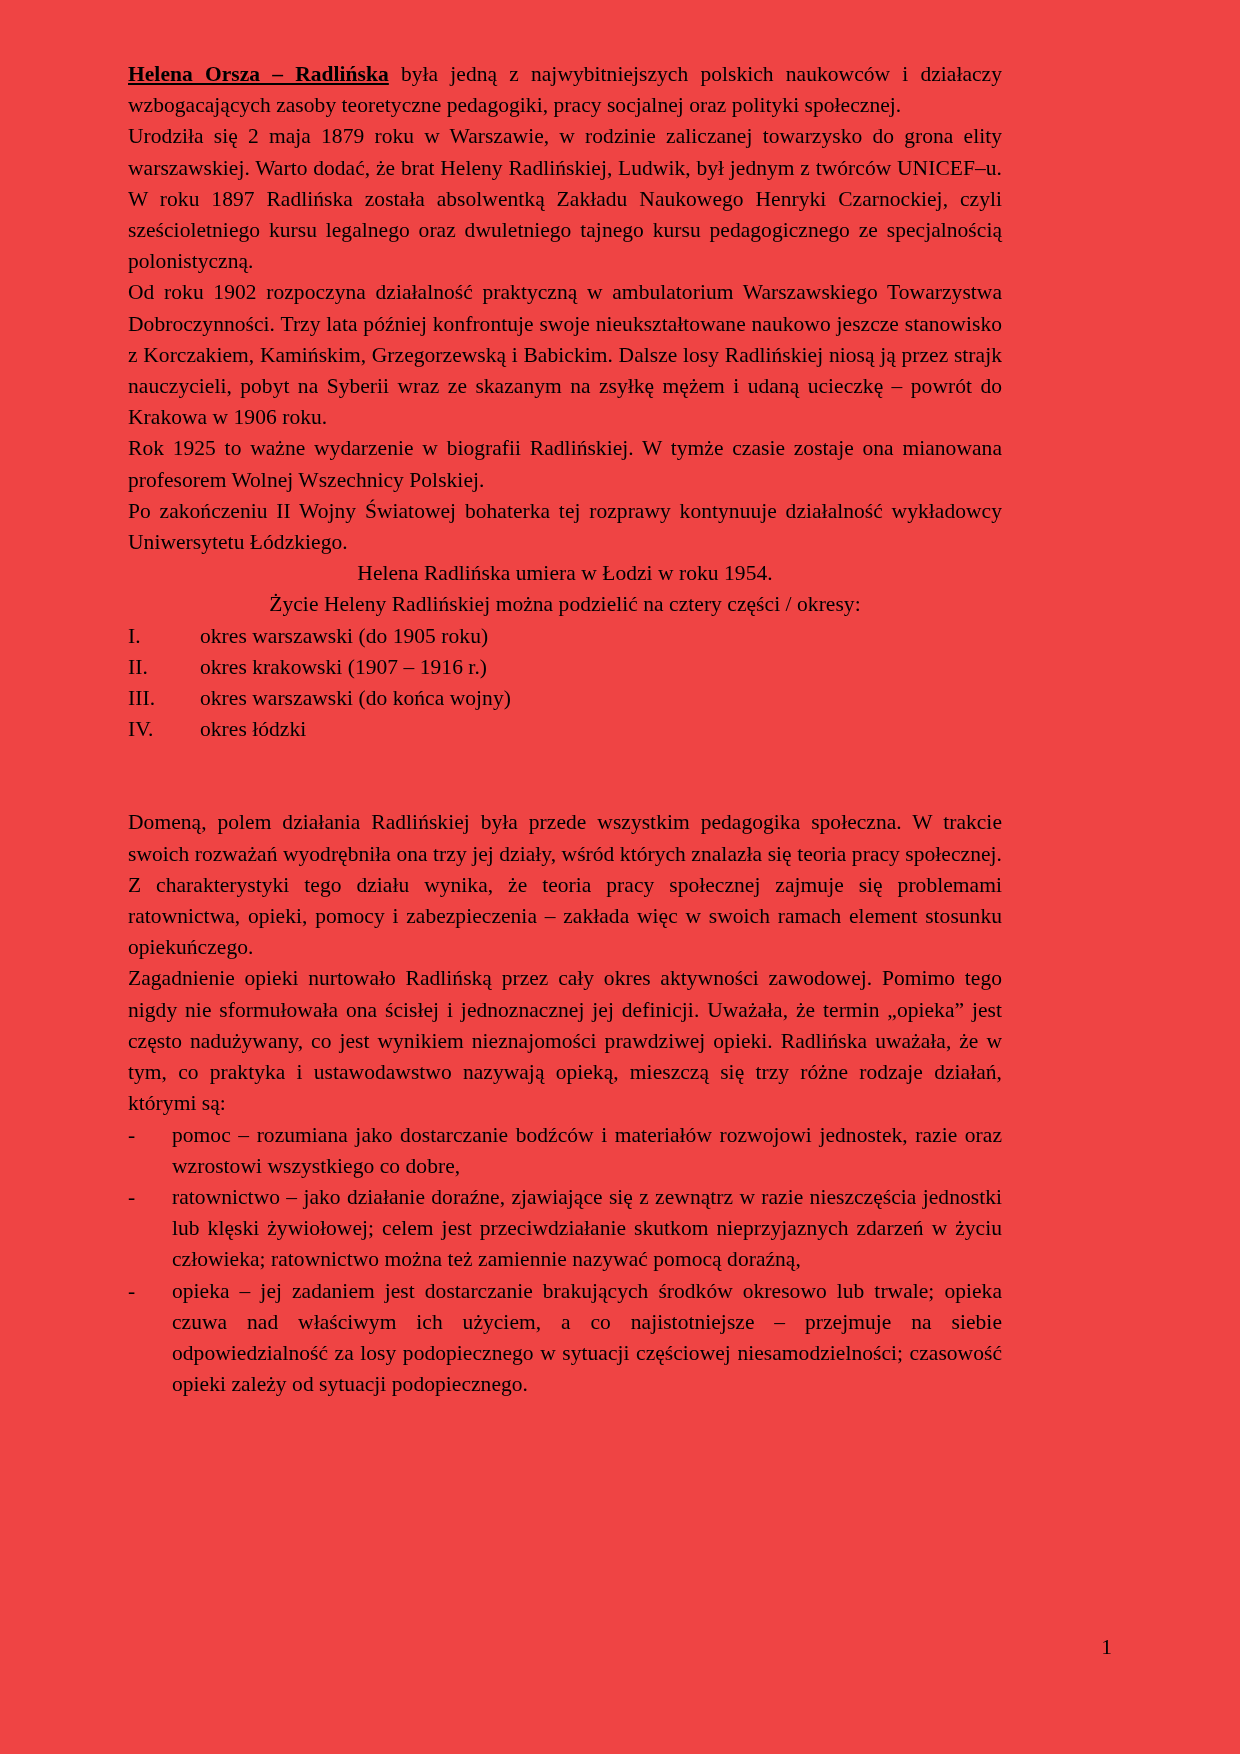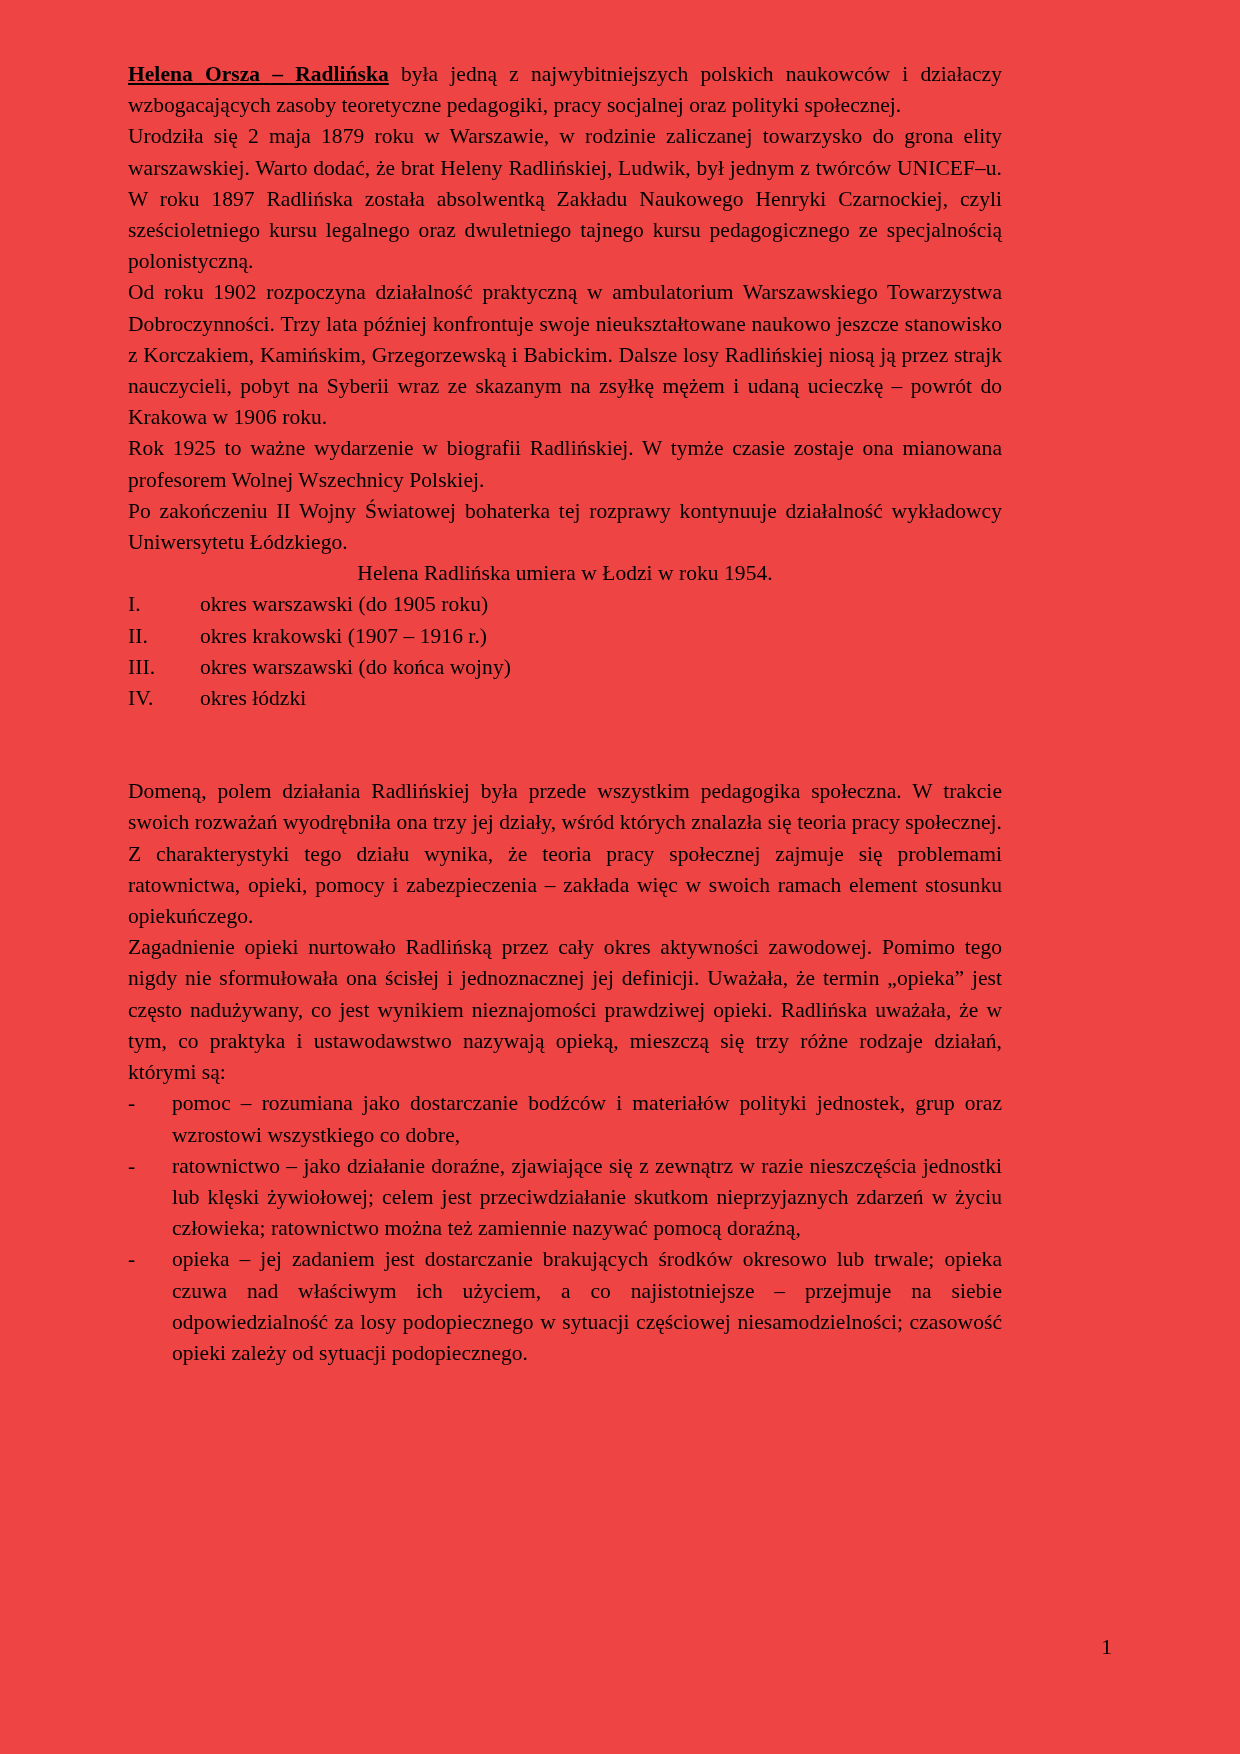--- a/index.html
+++ b/index.html
@@ -105,20 +105,21 @@
 
     <p class="para">Od roku 1902 rozpoczyna działalność praktyczną w ambulatorium Warszawskiego Towarzystwa Dobroczynności. Trzy lata później konfrontuje swoje nieukształtowane naukowo jeszcze stanowisko z Korczakiem, Kamińskim, Grzegorzewską i Babickim. Dalsze losy Radlińskiej niosą ją przez strajk nauczycieli, pobyt na Syberii wraz ze skazanym na zsyłkę mężem i udaną ucieczkę – powrót do Krakowa w 1906 roku.</p>
 
     <p class="para">Rok 1925 to ważne wydarzenie w biografii Radlińskiej. W tymże czasie zostaje ona mianowana profesorem Wolnej Wszechnicy Polskiej.</p>
 
 
     <p class="para">Po zakończeniu II Wojny Światowej bohaterka tej rozprawy kontynuuje działalność wykładowcy Uniwersytetu Łódzkiego.</p>
 
     <p class="para last-left">Helena Radlińska umiera w Łodzi w roku 1954.</p>
 
+    <p class="para last-left">Życie Heleny Radlińskiej można podzielić na cztery części / okresy:</p>
 
     <ol class="roman-list">
       <li>
         <span class="marker">I.</span>
         <span class="item-text">okres warszawski (do 1905 roku)</span>
       </li>
       <li>
         <span class="marker">II.</span>
         <span class="item-text">okres krakowski (1907 – 1916 r.)</span>
       </li>
@@ -135,21 +136,21 @@
     <div class="gap-block"></div>
     <div class="gap-block"></div>
 
     <p class="para">Domeną, polem działania Radlińskiej była przede wszystkim pedagogika społeczna. W trakcie swoich rozważań wyodrębniła ona trzy jej działy, wśród których znalazła się teoria pracy społecznej. Z charakterystyki tego działu wynika, że teoria pracy społecznej zajmuje się problemami ratownictwa, opieki, pomocy i zabezpieczenia – zakłada więc w swoich ramach element stosunku opiekuńczego.</p>
 
     <p class="para">Zagadnienie opieki nurtowało Radlińską przez cały okres aktywności zawodowej. Pomimo tego nigdy nie sformułowała ona ścisłej i jednoznacznej jej definicji. Uważała, że termin „opieka” jest często nadużywany, co jest wynikiem nieznajomości prawdziwej opieki. Radlińska uważała, że w tym, co praktyka  i ustawodawstwo nazywają opieką, mieszczą się trzy różne rodzaje działań, którymi są:</p>
 
     <ul class="dash-list">
       <li>
         <span class="marker">-</span>
-        <span class="item-text">pomoc – rozumiana jako dostarczanie bodźców i materiałów polityki jednostek, grup oraz wzrostowi wszystkiego co dobre,</span>
+        <span class="item-text">pomoc – rozumiana jako dostarczanie bodźców i materiałów rozwojowi jednostek, razie oraz wzrostowi wszystkiego co dobre,</span>
       </li>
       <li>
         <span class="marker">-</span>
         <span class="item-text">ratownictwo – jako działanie doraźne, zjawiające się z zewnątrz w razie nieszczęścia jednostki lub klęski żywiołowej; celem jest przeciwdziałanie skutkom nieprzyjaznych zdarzeń w życiu człowieka; ratownictwo można też zamiennie nazywać pomocą doraźną,</span>
       </li>
       <li>
         <span class="marker">-</span>
         <span class="item-text">opieka – jej zadaniem jest dostarczanie brakujących środków okresowo lub trwale; opieka czuwa nad właściwym ich użyciem, a co najistotniejsze – przejmuje na siebie odpowiedzialność za losy podopiecznego w sytuacji częściowej niesamodzielności; czasowość opieki zależy od sytuacji podopiecznego.</span>
       </li>
     </ul>

